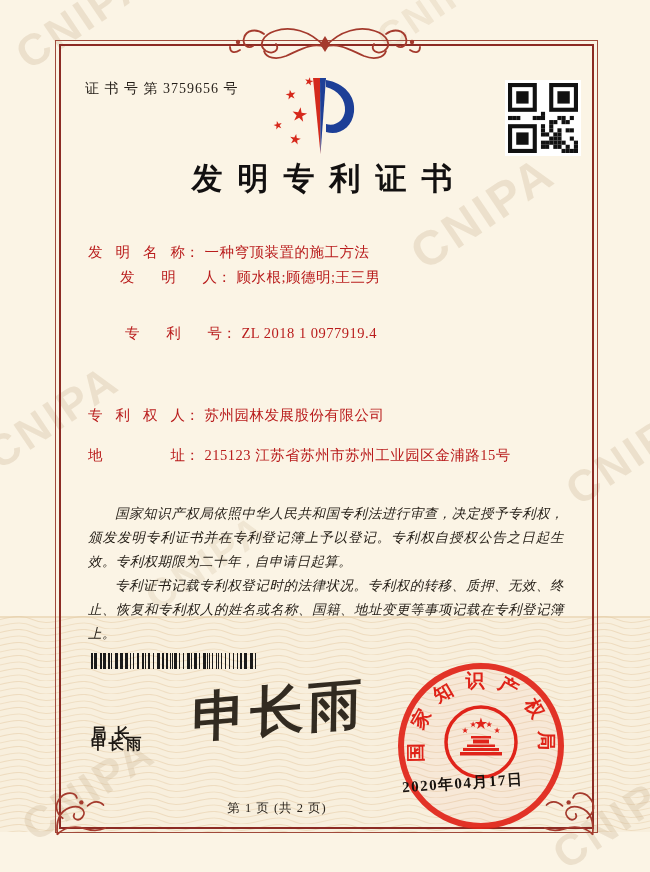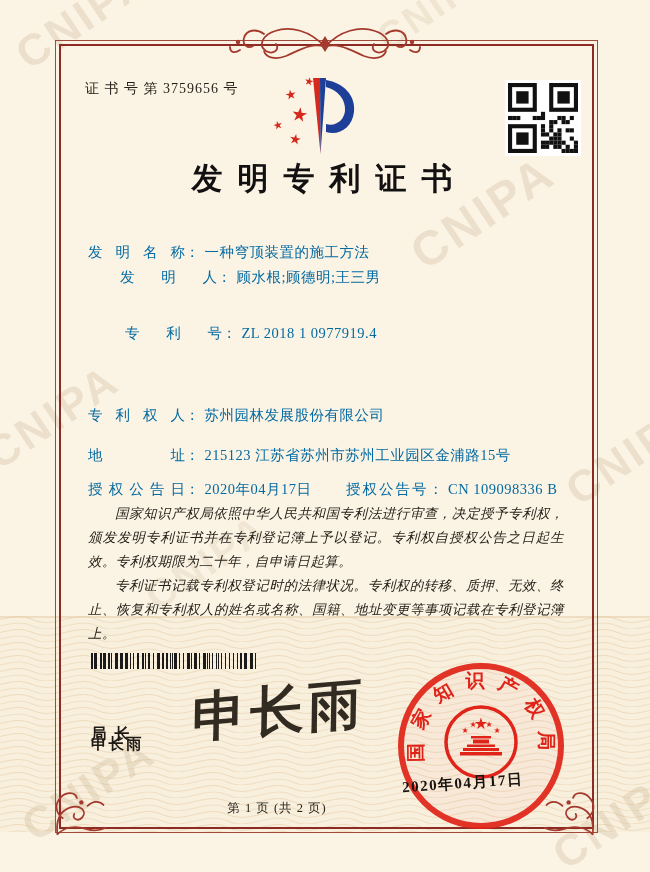--- a/index.html
+++ b/index.html
@@ -24,21 +24,21 @@
 
   .logo{position:absolute;left:262px;top:70px;width:120px;height:95px;}
   .logo .star{position:absolute;color:#d6281b;font-family:"DejaVu Sans",sans-serif;line-height:1;}
 
   .qr{position:absolute;left:505px;top:80px;width:70px;height:70px;background:#fff;padding:3px;}
 
   .title{position:absolute;left:55px;top:158px;width:541px;text-align:center;font-size:31px;
       font-weight:700;letter-spacing:15px;padding-left:8px;box-sizing:border-box;color:#121010;}
 
   .fields{position:absolute;left:88px;top:240px;width:478px;height:270px;}
-  .frow{position:absolute;left:0;font-size:14.5px;color:#0369a1;white-space:nowrap;}
+  .frow{position:absolute;left:0;font-size:14.5px;color:#b91c1c;white-space:nowrap;}
   .flabel{display:inline-block;width:97px;text-align:justify;text-align-last:justify;
       white-space:normal;vertical-align:bottom;}
   .fcolon{display:inline-block;margin-right:5px;}
   .fvalue{letter-spacing:.5px;}
   .grant2{position:absolute;left:258px;top:0;white-space:nowrap;}
   .grant2 .flabel2{letter-spacing:2px;}
 
   .paras{position:absolute;left:88px;top:502px;width:476px;}
   .paras p{margin:0;font-size:13.5px;line-height:1.78;text-indent:2em;text-align:justify;
       color:#221c15;font-style:italic;letter-spacing:.4px;}
@@ -215,26 +215,20 @@
       </div>
       <div class="frow" style="top:84px;margin-left:37px;">
         <span class="flabel">专利号</span><span class="fcolon">：</span><span class="fvalue">ZL 2018 1 0977919.4</span>
       </div>
       <div class="frow" style="top:166px;">
         <span class="flabel">专利权人</span><span class="fcolon">：</span><span class="fvalue">苏州园林发展股份有限公司</span>
       </div>
       <div class="frow" style="top:206px;">
         <span class="flabel">地址</span><span class="fcolon">：</span><span class="fvalue">215123 江苏省苏州市苏州工业园区金浦路15号</span>
       </div>
-      <div class="frow" style="top:240px;width:478px;">
-        <span class="flabel">授权公告日</span><span class="fcolon">：</span><span class="fvalue">2020年04月17日</span>
-        <span class="grant2">
-          <span class="flabel2">授权公告号</span><span class="fcolon">：</span><span class="fvalue">CN 109098336 B</span>
-        </span>
-      </div>
     </div>
 
     <div class="paras">
       <p>国家知识产权局依照中华人民共和国专利法进行审查，决定授予专利权，颁发发明专利证书并在专利登记簿上予以登记。专利权自授权公告之日起生效。专利权期限为二十年，自申请日起算。</p>
       <p>专利证书记载专利权登记时的法律状况。专利权的转移、质押、无效、终止、恢复和专利权人的姓名或名称、国籍、地址变更等事项记载在专利登记簿上。</p>
     </div>
 
     <svg class="barcode" id="bcsvg" viewBox="0 0 172 16">
         <rect x="1" y="0" width="2" height="16" fill="#1a1a1a"></rect>
         <rect x="4" y="0" width="3" height="16" fill="#1a1a1a"></rect>

